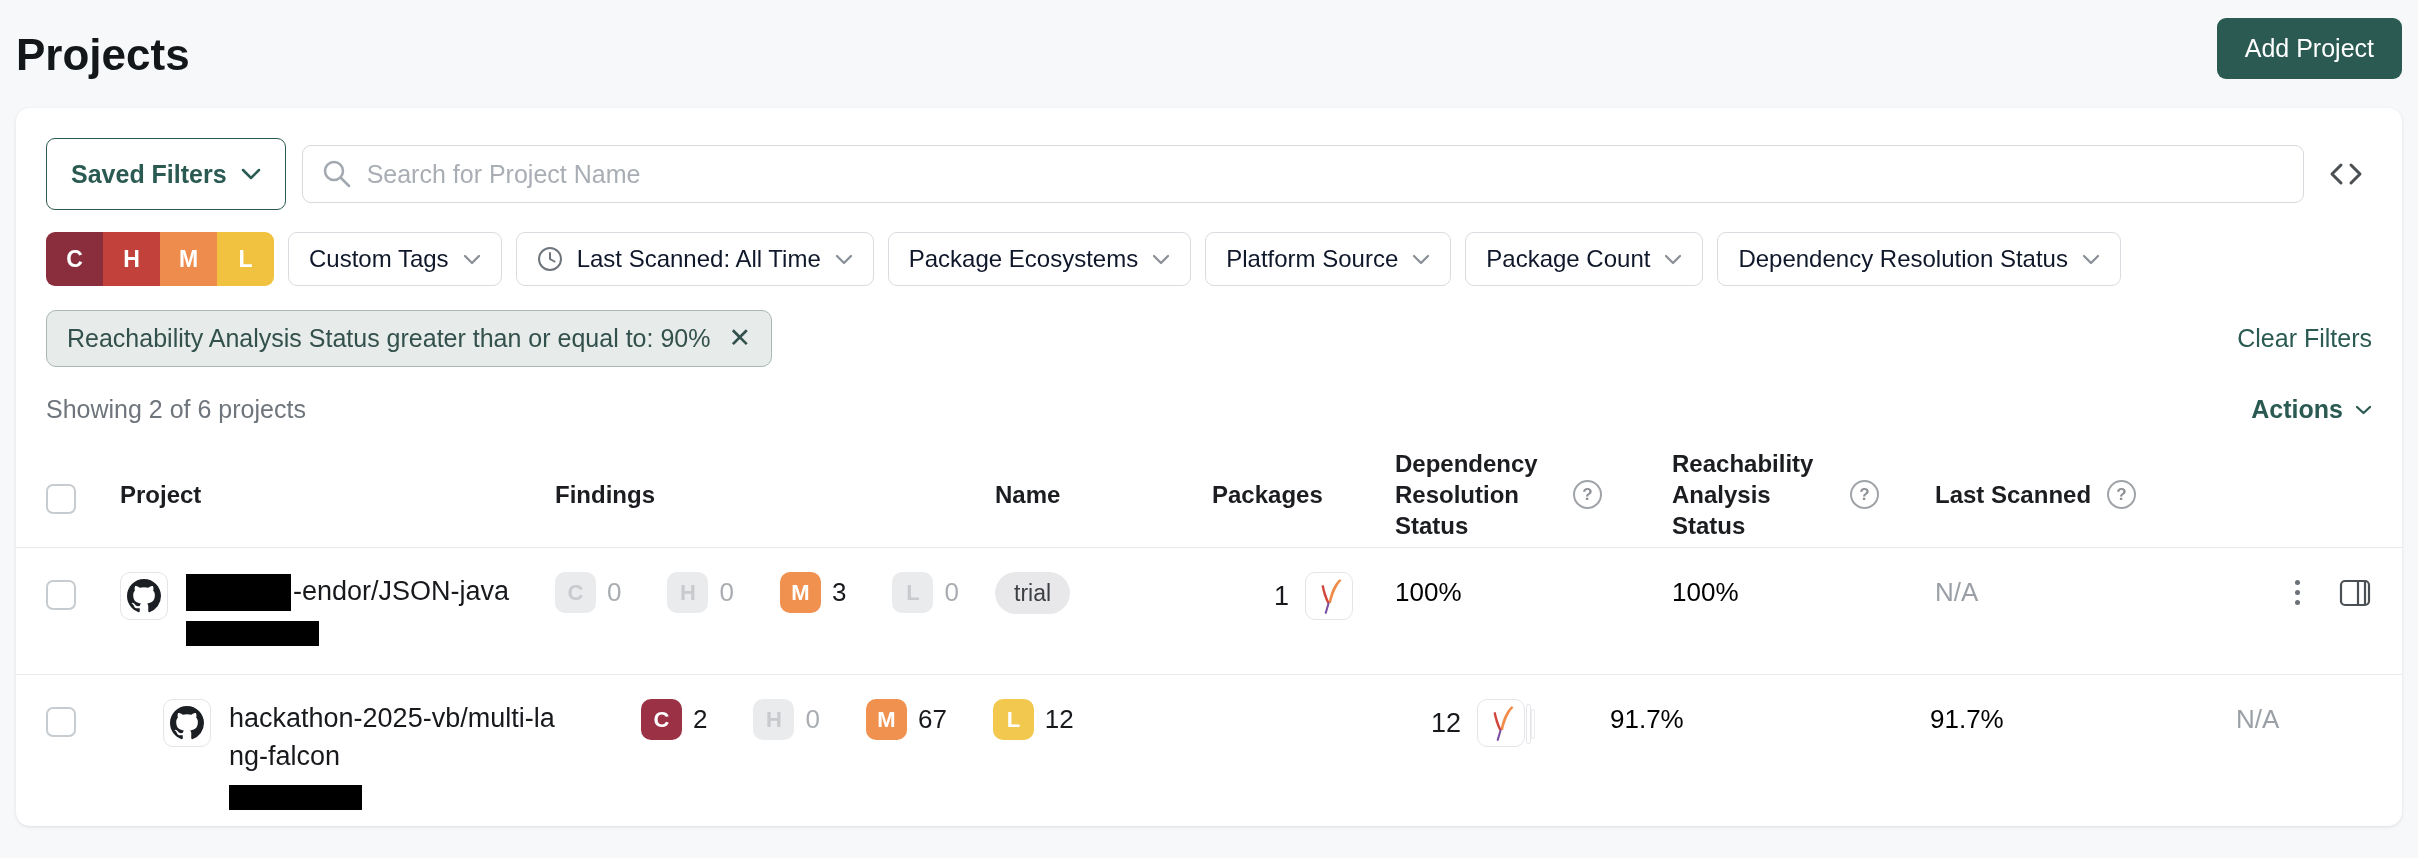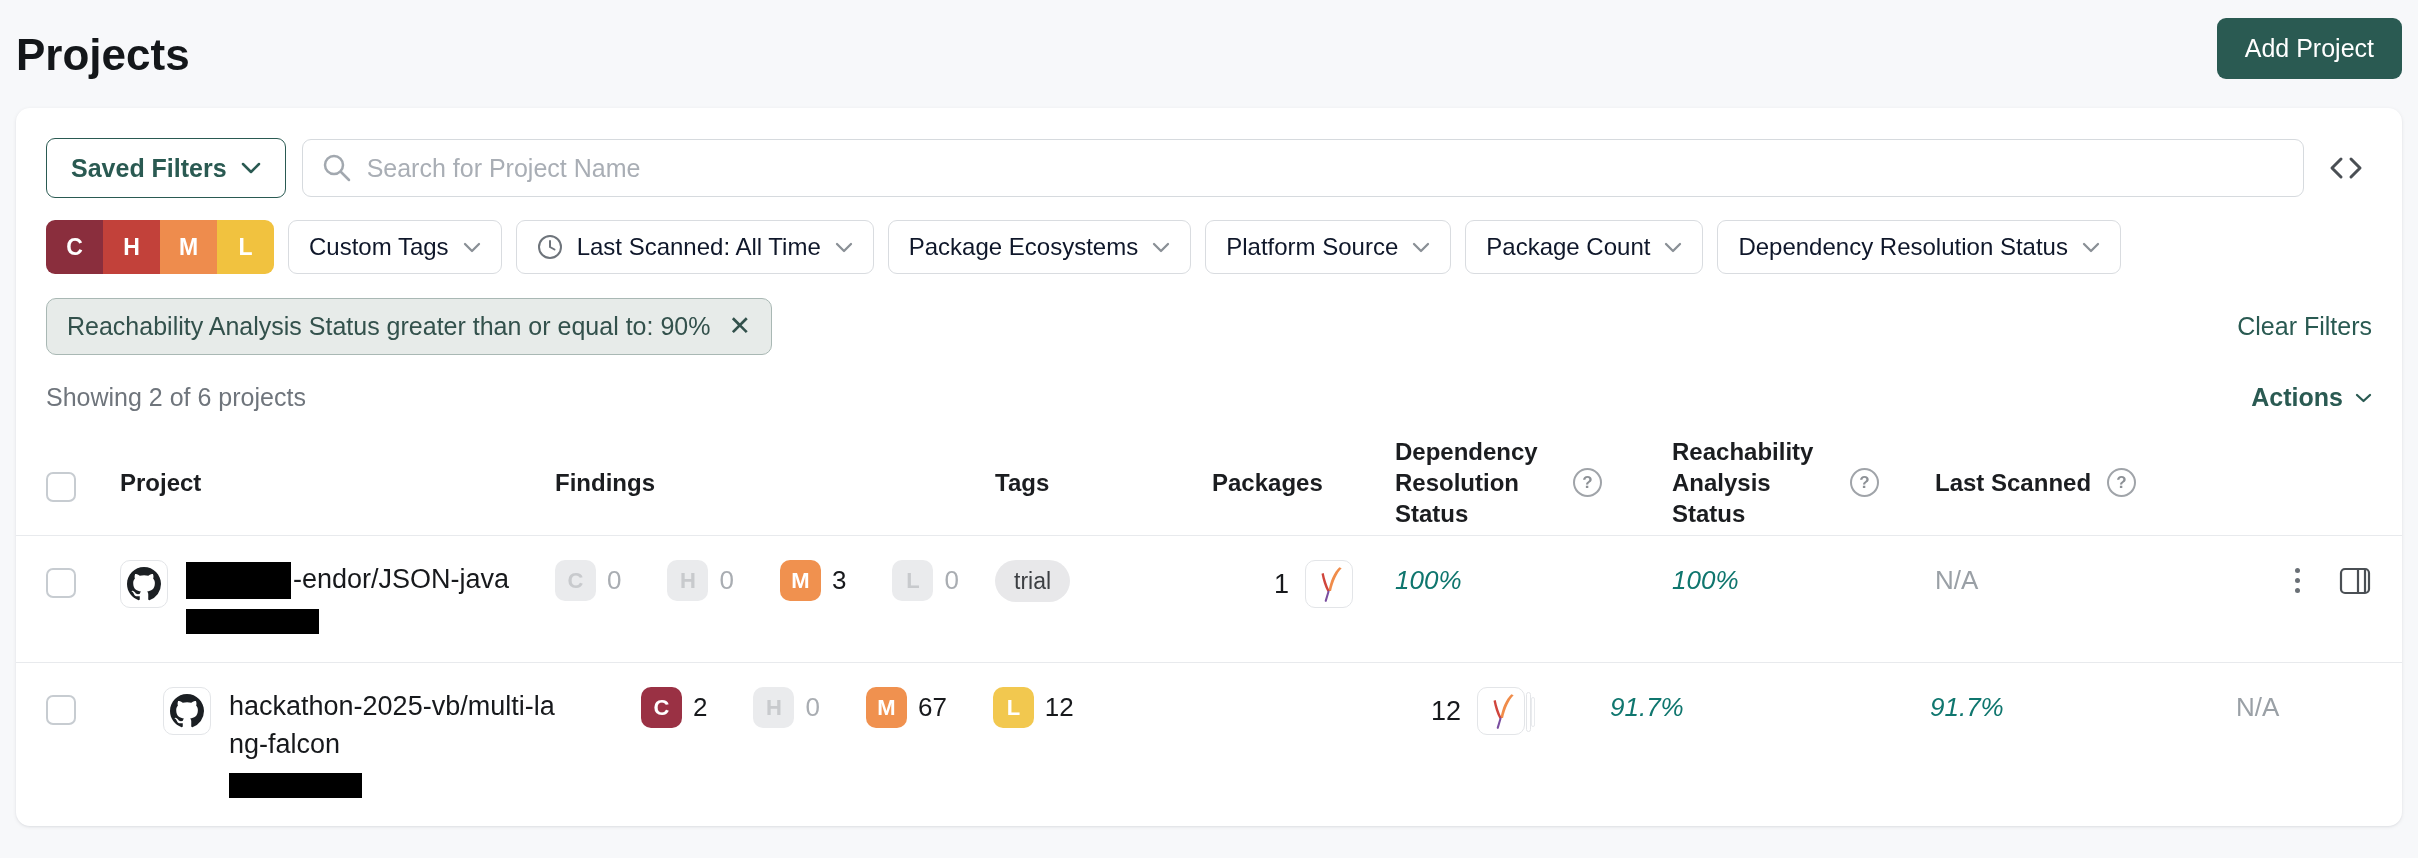--- a/index.html
+++ b/index.html
@@ -8,21 +8,21 @@
 
   .topbar { display: flex; justify-content: space-between; align-items: flex-start; padding: 18px 16px 0 16px; }
   .page-title { font-size: 44px; font-weight: 700; color: #14171a; padding-top: 12px; text-align: center; }
   .btn-primary { background: #2a5a52; color: #fff; border: none; border-radius: 9px; font-size: 25px; font-weight: 500; padding: 16px 28px; cursor: pointer; font-family: inherit; }
 
   .card { background: #fff; border-radius: 14px; margin: 28px 16px 0 16px; padding: 30px 0 0 0; height: 718px; box-shadow: 0 1px 2px rgba(16,24,40,.05), 0 1px 4px rgba(16,24,40,.07); }
   .pad { padding-left: 30px; padding-right: 30px; }
 
   
   .search-row { display: flex; align-items: center; gap: 16px; }
-  .btn-outline { display: flex; align-items: center; gap: 14px; border: 1.5px solid #2a5a52; color: #2a5a52; background: #fff; border-radius: 9px; height: 60px; padding: 0 24px; font-size: 25px; font-weight: 600; cursor: pointer; font-family: inherit; white-space: nowrap; }
+  .btn-outline { display: flex; align-items: center; gap: 14px; border: 1.5px solid #2a5a52; color: #2a5a52; background: #fff; border-radius: 9px; height: 72px; padding: 0 24px; font-size: 25px; font-weight: 600; cursor: pointer; font-family: inherit; white-space: nowrap; }
   .search-box { flex: 1; display: flex; align-items: center; gap: 14px; border: 1px solid #d6dade; border-radius: 9px; height: 58px; padding: 0 18px; background: #fff; }
   .search-box input { flex: 1; border: none; outline: none; font-size: 25px; font-family: inherit; color: #303439; background: transparent; }
   .search-box input::placeholder { color: #a9aeb5; }
   .code-toggle { width: 52px; height: 52px; display: flex; align-items: center; justify-content: center; cursor: pointer; }
 
   
   .chips-row { display: flex; align-items: center; gap: 14px; margin-top: 22px; }
   .severity-seg { display: flex; border-radius: 9px; overflow: hidden; cursor: pointer; }
   .severity-seg span { width: 57px; height: 54px; display: flex; align-items: center; justify-content: center; color: #fff; font-size: 23px; font-weight: 700; }
   .sev-c { background: #8a2e3d; }
@@ -75,21 +75,21 @@
 
   .tagpill { display: inline-flex; align-items: center; height: 42px; padding: 0 19px; background: #e8e8ea; border-radius: 21px; font-size: 23px; color: #3c3f43; margin-top: 0; }
 
   .c-packages { display: flex; justify-content: flex-end; align-items: center; gap: 16px; padding-right: 42px; }
   .pkgnum { font-size: 27px; color: #17191c; }
   .eco-stack { position: relative; }
   .ecobox { width: 48px; height: 48px; border: 1px solid #e3e5e8; border-radius: 10px; display: flex; align-items: center; justify-content: center; background: #fff; }
   .eco-stack.stacked::after { content: ""; position: absolute; right: -6px; top: 5px; width: 3px; height: 38px; background: #fff; border: 1px solid #e3e5e8; border-radius: 3px; }
   .eco-stack.stacked::before { content: ""; position: absolute; right: -10px; top: 10px; width: 2px; height: 28px; background: #fff; border: 1px solid #e9ebee; border-radius: 3px; }
 
-  .pct { font-size: 26px; line-height: 41px; color: #0f766e; font-style: italic; }
+  .pct { font-size: 26px; line-height: 41px; color: #000000; }
   .na { font-size: 26px; line-height: 41px; color: #9aa0a6; }
 
   .c-actions { display: flex; justify-content: flex-end; align-items: center; gap: 34px; padding-top: 4px; }
   .kebab { display: flex; flex-direction: column; gap: 5px; padding: 4px; cursor: pointer; }
   .kebab i { width: 5px; height: 5px; border-radius: 50%; background: #6a7076; }
   .panel-btn { cursor: pointer; display: flex; }
 </style>
 </head>
 <body>
 
@@ -188,21 +188,21 @@
         </svg>
     </button>
   </div>
 
   <div class="thead">
     <div class="c-check">
         <div class="checkbox"></div>
       </div>
     <div>Project</div>
     <div>Findings</div>
-    <div>Tags</div>
+    <div>Name</div>
     <div>Packages</div>
     <div class="hcell">
       <span class="hlabel-wrap">Dependency Resolution Status</span>
       <span class="qicon">?</span>
     </div>
     <div class="hcell">
       <span class="hlabel-wrap">Reachability Analysis Status</span>
       <span class="qicon">?</span>
     </div>
     <div class="hcell">

